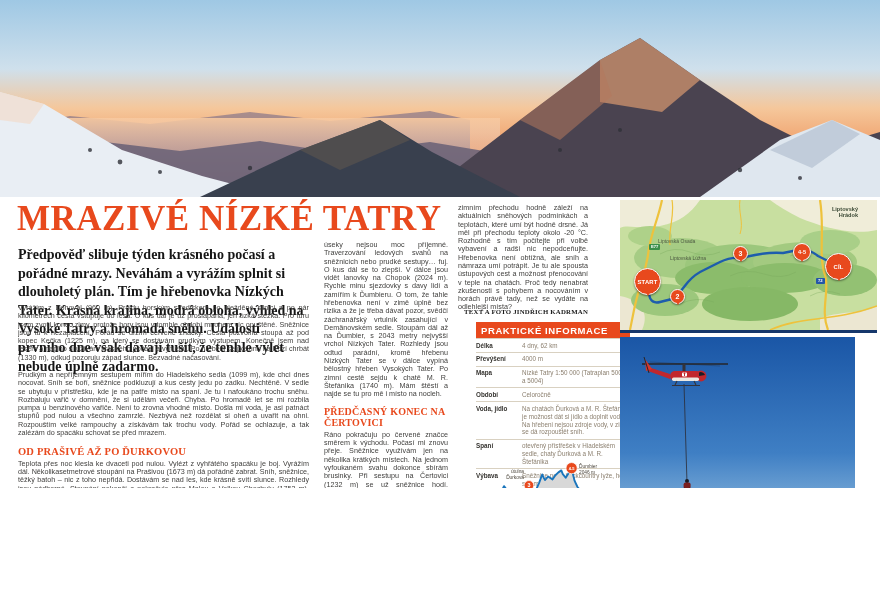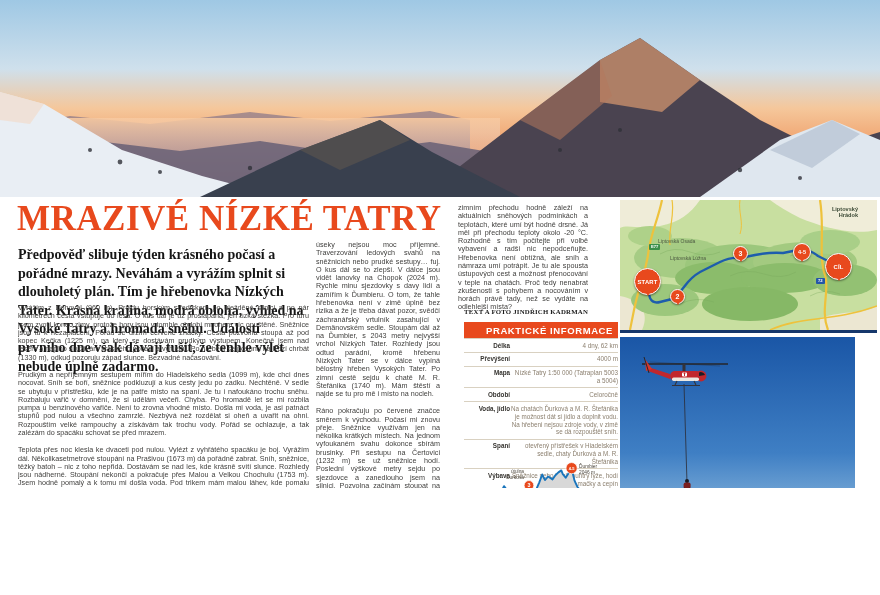--- a/index.html
+++ b/index.html
@@ -94,41 +94,43 @@
     </g>
   </svg>
 
   <div class="abs headline" style="left:17px;top:201px;width:430px;">MRAZIVÉ NÍZKÉ TATRY</div>
 
   <div class="abs lead" style="left:18px;top:246px;width:291px;">Předpověď slibuje týden krásného počasí a pořádné mrazy. Neváhám a vyrážím splnit si dlouholetý plán. Tím je hřebenovka Nízkých Tater. Krásná krajina, modrá obloha, výhled na Vysoké Tatry a hromada sněhu. Události prvního dne však dávají tušit, že tenhle výlet nebude úplně zadarmo.</div>
 
   <div class="abs col" style="left:18px;top:304px;width:291px;height:252px;">
     <p>Vyrážím z Donoval (960 m). Projdu horským střediskem po uježděné silnici a po pár kilometrech cesta vstupuje do lesa. O kus dál je už prošlapaná, jen úzká stezka. Pro túru jsem zvolil konec zimy, protože hory jsou v tomhle období mnohem víc opuštěné. Sněžnice jsou tu k nezaplacení. Pořád se držím červené značky. Cesta pozvolna stoupá až pod kopec Kečka (1225 m), na který se dostávám prudkým výstupem. Konečně jsem nad lesem a naplno si užívám krásného počasí a výhledů. Po hřebeni se posunu na Kozí chrbát (1330 m), odkud pozoruju západ slunce. Bezvadné načasování.</p>
     <p>Prudkým a nepříjemným sestupem mířím do Hiadelského sedla (1099 m), kde chci dnes nocovat. Sníh se boří, sněžnice podkluzují a kus cesty jedu po zadku. Nechtěně. V sedle se ubytuju v přístřešku, kde je na patře místo na spaní. Je tu i nafoukáno trochu sněhu. Rozbaluju vařič v domnění, že si udělám večeři. Chyba. Po hromadě let se mi rozbila pumpa u benzinového vařiče. Není to zrovna vhodné místo. Došla mi voda, je asi patnáct stupňů pod nulou a všechno zamrzlé. Nezbývá než rozdělat si oheň a uvařit na ohni. Rozpouštím velké rampouchy a získávám tak trochu vody. Pořád se ochlazuje, a tak zalézám do spacáku schovat se před mrazem.</p>
+    <div class="sub">OD PRAŠIVÉ AŽ PO ĎURKOVOU</div>
     <p>Teplota přes noc klesla ke dvaceti pod nulou. Vylézt z vyhřátého spacáku je boj. Vyrážím dál. Několikasetmetrové stoupání na Prašivou (1673 m) dá pořádně zabrat. Sníh, sněžnice, těžký batoh – nic z toho nepřidá. Dostávám se nad les, kde krásně svítí slunce. Rozhledy jsou nádherné. Stoupání nekončí a pokračuje přes Malou a Velkou Chochulu (1753 m). Jsem hodně pomalý a k tomu mi došla voda. Pod trikem mám malou láhev, kde pomalu rozpouštím sníh. Konečně se vyplazím na Latiborskou holu (1648 m). Pěkná dřina. O kus dál sundávám sněžnice. Další úseky jsou buď hodně umrzlé, nebo bez sněhu. Ďurkovou (1751 m) přelezu z posledních sil. Slunko se sklání k západu a dělá se pořádná zima. Pod sebou zahlédnu střechu stejnojmenné útulny (1623 m) a kouř stoupající z komína slibuje, že uvnitř bude teplo. Konečně teplé jídlo a zasloužený odpočinek.</p>
     <div class="sub">LEDOVÉ TRAVERZY ZA CHABENCEM</div>
     <p>Ráno se vydávám zpátky na hřeben a pokračuju po červené značce. Zase je krásně a užívám si výhledů nejen na hřeben Nízkých Tater, ale i na Fatru a Vysoké Tatry. Na vrcholu Chabenec (1955 m) mě čeká milé setkání s nebojácným kamzíkem. Některé</p>
   </div>
 
-  <div class="abs col" style="left:316px;top:241px;width:124px;height:352px;">
+  <div class="abs col" style="left:324px;top:241px;width:124px;height:352px;">
     <p>úseky nejsou moc příjemné. Traverzování ledových svahů na sněžnicích nebo prudké sestupy… fuj. O kus dál se to zlepší. V dálce jsou vidět lanovky na Chopok (2024 m). Rychle minu sjezdovky s davy lidí a zamířím k Ďumbieru. O tom, že tahle hřebenovka není v zimě úplně bez rizika a že je třeba dávat pozor, svědčí záchranářský vrtulník zasahující v Demänovském sedle. Stoupám dál až na Ďumbier, s 2043 metry nejvyšší vrchol Nízkých Tater. Rozhledy jsou odtud parádní, kromě hřebenu Nízkých Tater se v dálce vypíná bělostný hřeben Vysokých Tater. Po zimní cestě sejdu k chatě M. R. Štefánika (1740 m). Mám štěstí a najde se tu pro mě i místo na nocleh.</p>
+    <div class="sub" style="font-size:10px;">PŘEDČASNÝ KONEC NA ČERTOVICI</div>
     <p>Ráno pokračuju po červené značce směrem k východu. Počasí mi znovu přeje. Sněžnice využívám jen na několika krátkých místech. Na jednom vyfoukaném svahu dokonce sbírám brusinky. Při sestupu na Čertovici (1232 m) se už sněžnice hodí. Poslední výškové metry sejdu po sjezdovce a zanedlouho jsem na silnici. Pozvolna začínám stoupat na protější kopec. Dostávám se do sedla a začínám tušit problém. Po červené dál po hřebeni nevedou žádné stopy. I se sněžnicemi se bořím do sněhu víc než po kolena. Víc než hodinu si prošlapávám cestu a urazím jen pár set metrů. Tímhle tempem dál pokračovat nemá význam. Otáčím se a brodím se sněhem zpět. Sejdu na Čertovici a předčasně ukončuju krásnou hřebenovku.</p>
 
   </div>
 
   <div class="abs" style="left:18px;top:572px;">
     <span class="folio-num">10</span><span class="folio-mag">SVĚT OUTDOORU 3/2017</span>
   </div>
 
   <div class="abs col" style="left:458px;top:204px;width:130px;height:114px;">
     <p>zimním přechodu hodně záleží na aktuálních sněhových podmínkách a teplotách, které umí být hodně drsné. Já měl při přechodu teploty okolo -20 °C. Rozhodně s tím počítejte při volbě vybavení a radši nic nepodceňujte. Hřebenovka není obtížná, ale sníh a námraza umí potrápit. Je tu ale spousta ústupových cest a možnost přenocování v teple na chatách. Proč tedy nenabrat zkušenosti s pohybem a nocováním v horách právě tady, než se vydáte na odlehlejší místa?</p>
   </div>
   <div class="abs byline" style="left:458px;top:306px;width:130px;">TEXT A FOTO JINDŘICH KADRMAN</div>
 
-  <div class="abs" style="left:464px;top:322px;width:154px;text-align:right;">
+  <div class="abs" style="left:476px;top:322px;width:154px;">
     <div class="info-head">PRAKTICKÉ INFORMACE</div>
     <div class="info-row">
       <div class="info-label">Délka</div>
       <div class="info-value">4 dny, 62 km</div>
     </div>
     <div class="info-row">
       <div class="info-label">Převýšení</div>
       <div class="info-value">4000 m</div>
     </div>
     <div class="info-row">

